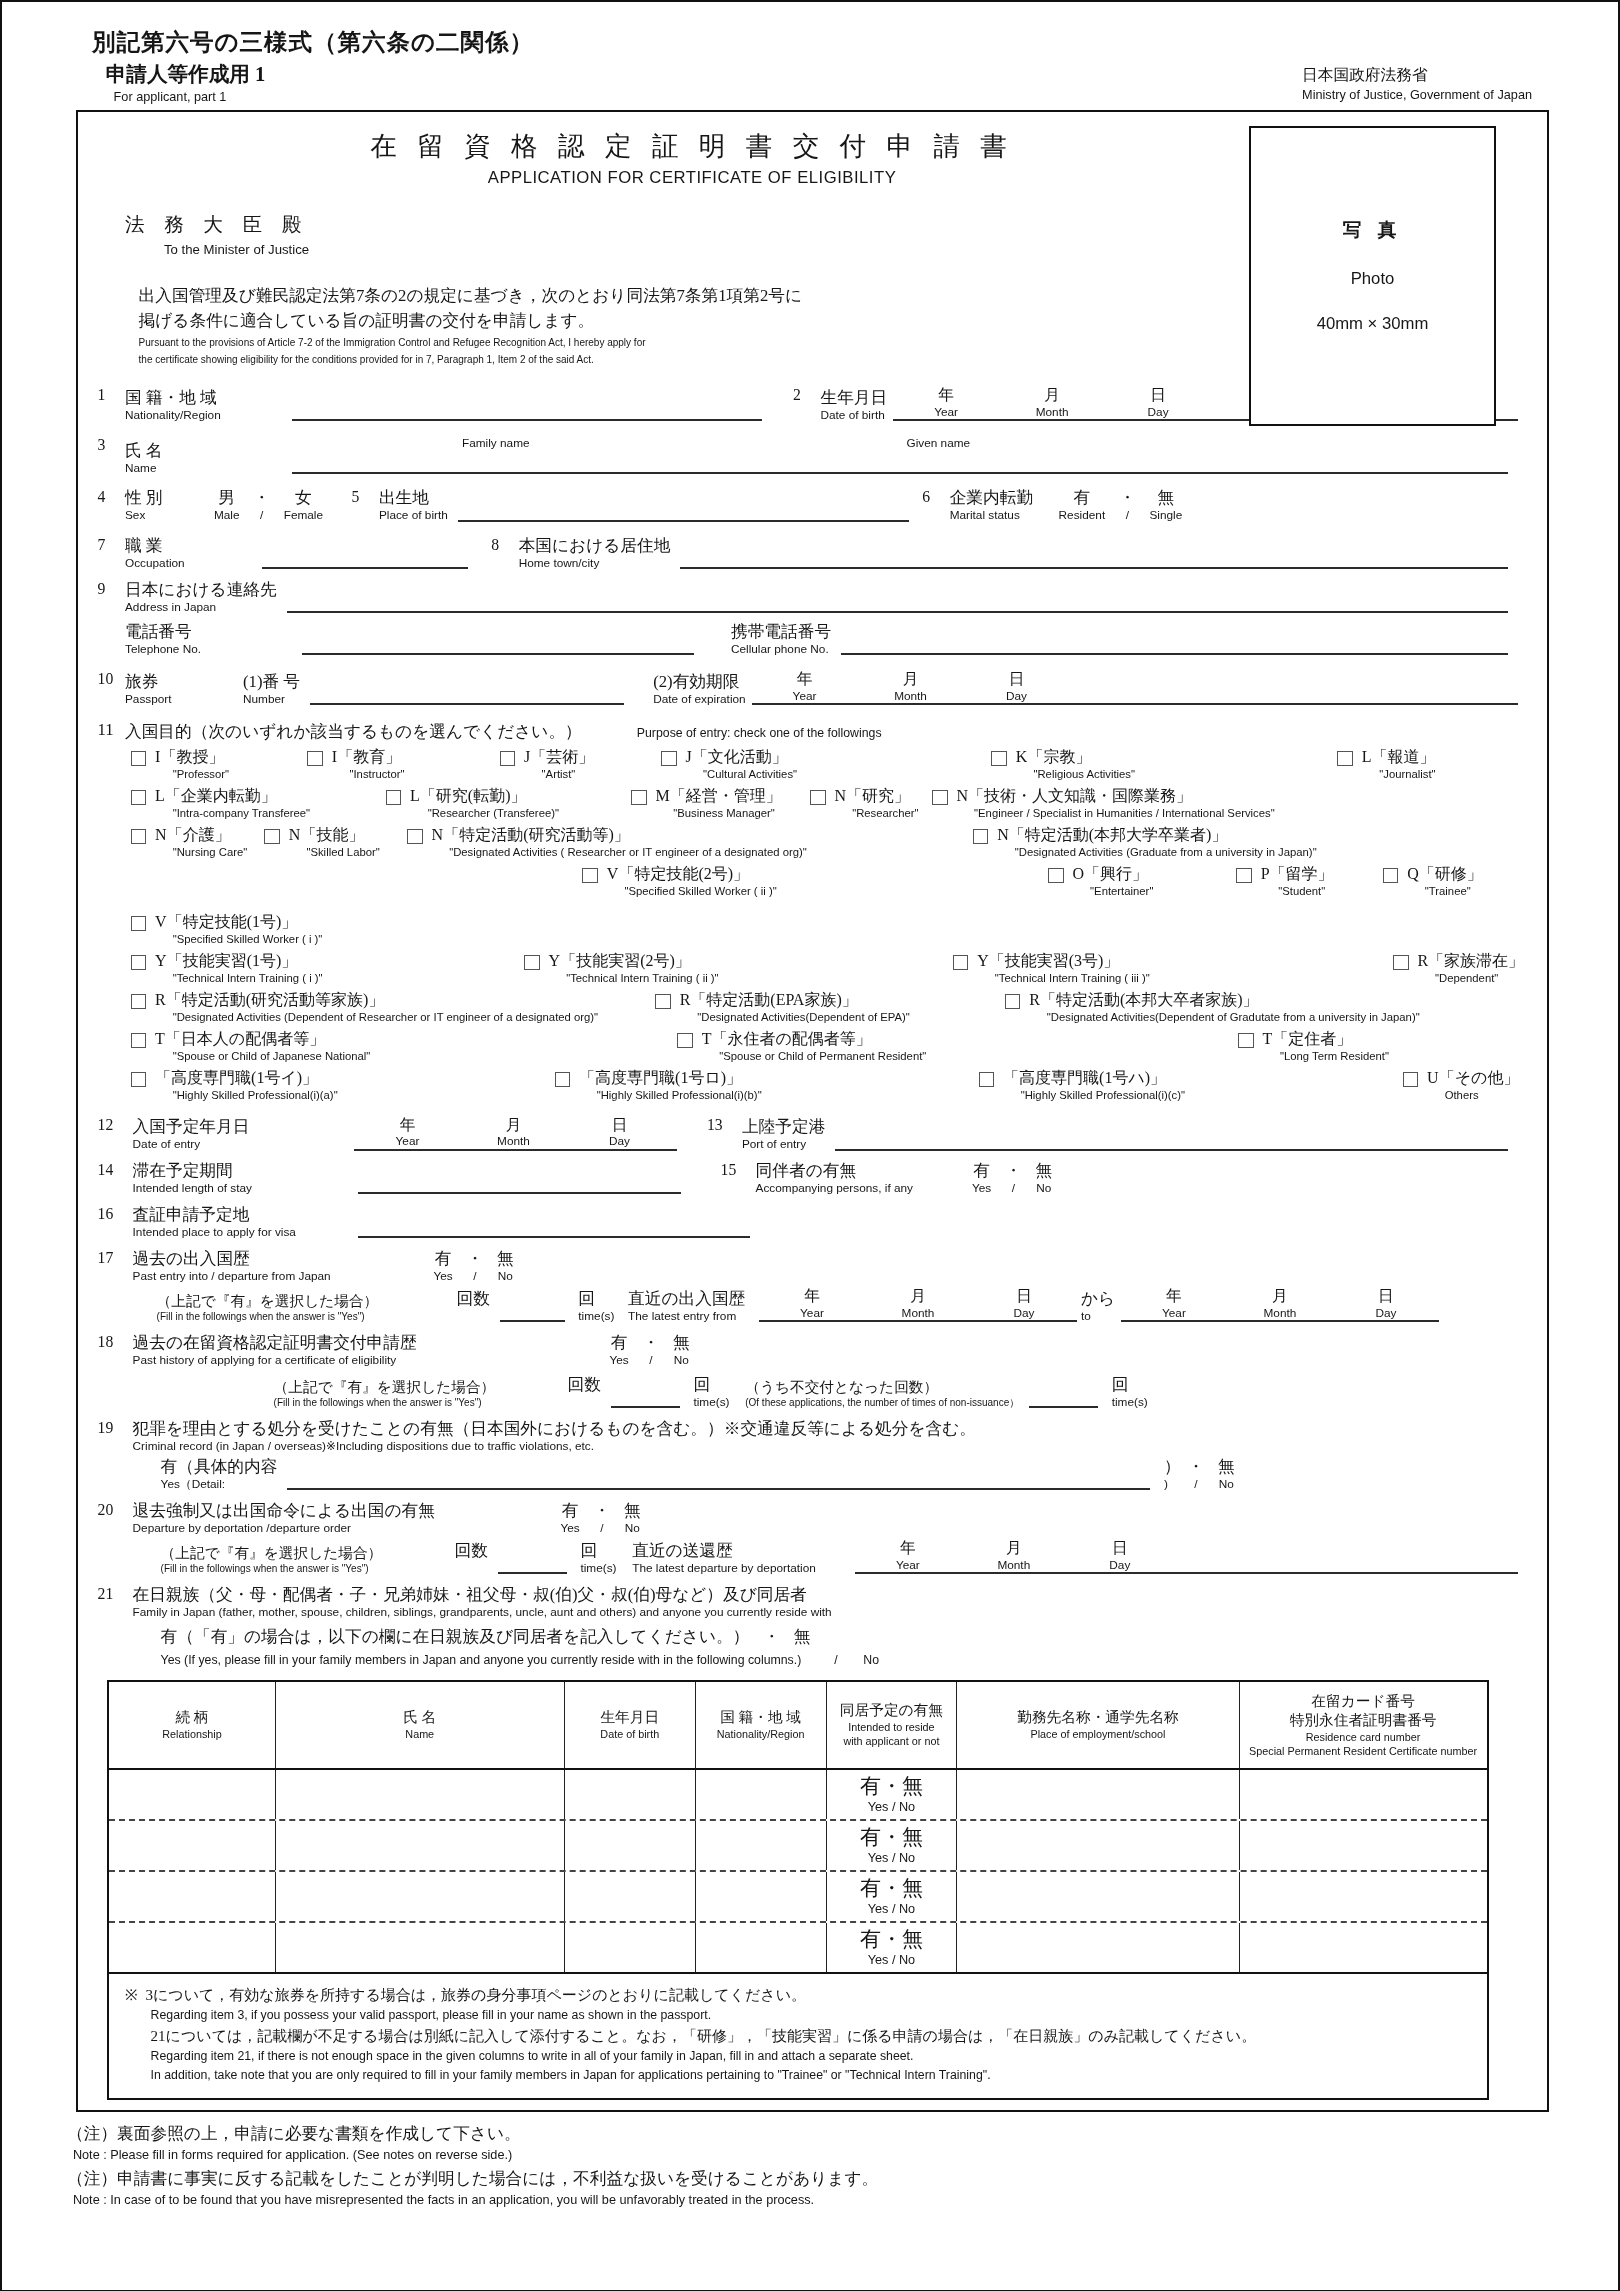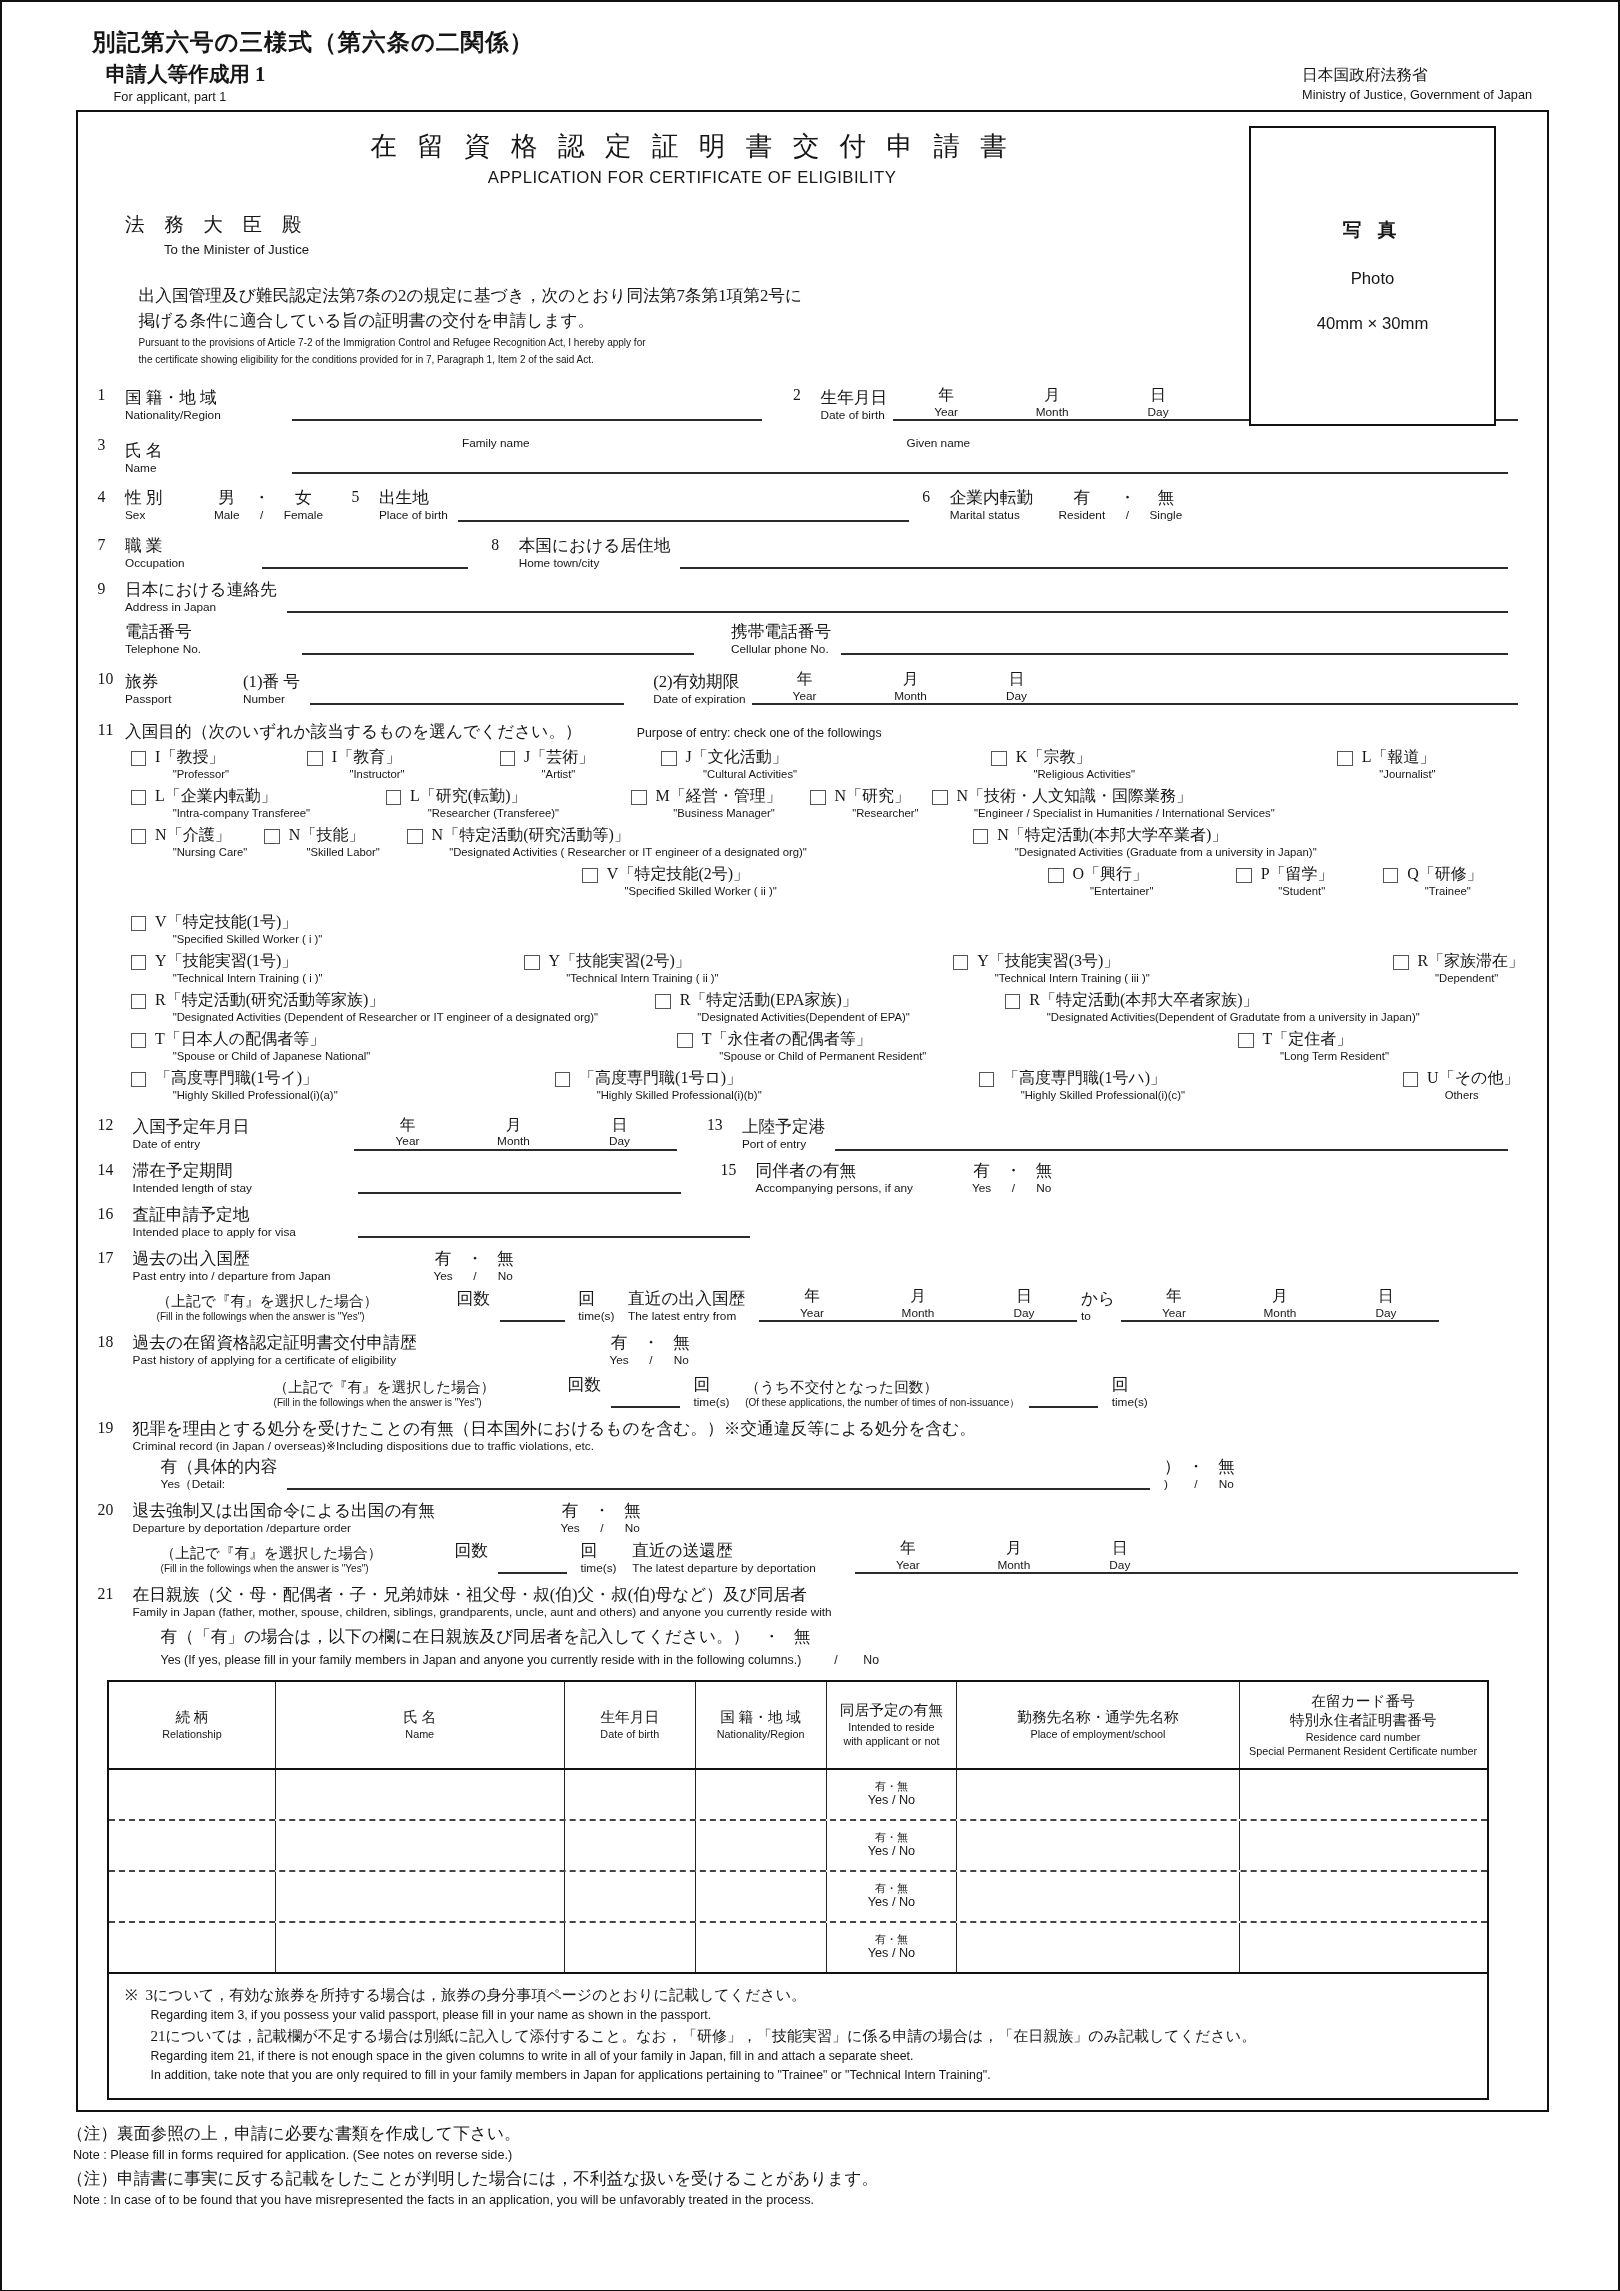--- a/index.html
+++ b/index.html
@@ -78,21 +78,21 @@
   
   .ftable{margin:11.8px auto 0 9.8px;width:97%;border:2.5px solid #111;box-sizing:border-box;}
   .ft-hrow{display:flex;border-bottom:2.5px solid #111;}
   .ft-hcell{box-sizing:border-box;text-align:center;display:flex;flex-direction:column;justify-content:center;
             padding:5.9px 2px;line-height:1.3;min-height:86px;}
   .ft-hcell .jp{font-size:14.7px;}
   .ft-hcell .en{font-size:10.8px;}
   .ft-row{display:flex;height:49px;}
   .ft-row.dash{border-top:2px dashed #444;}
   .ft-cell{box-sizing:border-box;display:flex;flex-direction:column;justify-content:center;text-align:center;line-height:1.25;}
-  .ft-cell .jp{font-size:11px;}
+  .ft-cell .jp{font-size:21px;}
   .ft-cell .en{font-size:12.7px;}
   .bl{border-left:1.7px solid #222;}
 
   
   .notesbox{margin:0 auto 0 9.8px;width:97%;border:2.5px solid #111;border-top:none;box-sizing:border-box;
             padding:9.8px 15.7px 13.7px 15.7px;}
   .nb-line{line-height:1.5;}
   .nb-line.jp{font-size:15px;}
   .nb-line.en{font-size:12.3px;margin-left:25.5px;}
   .nb-mark{margin-right:7.8px;}

